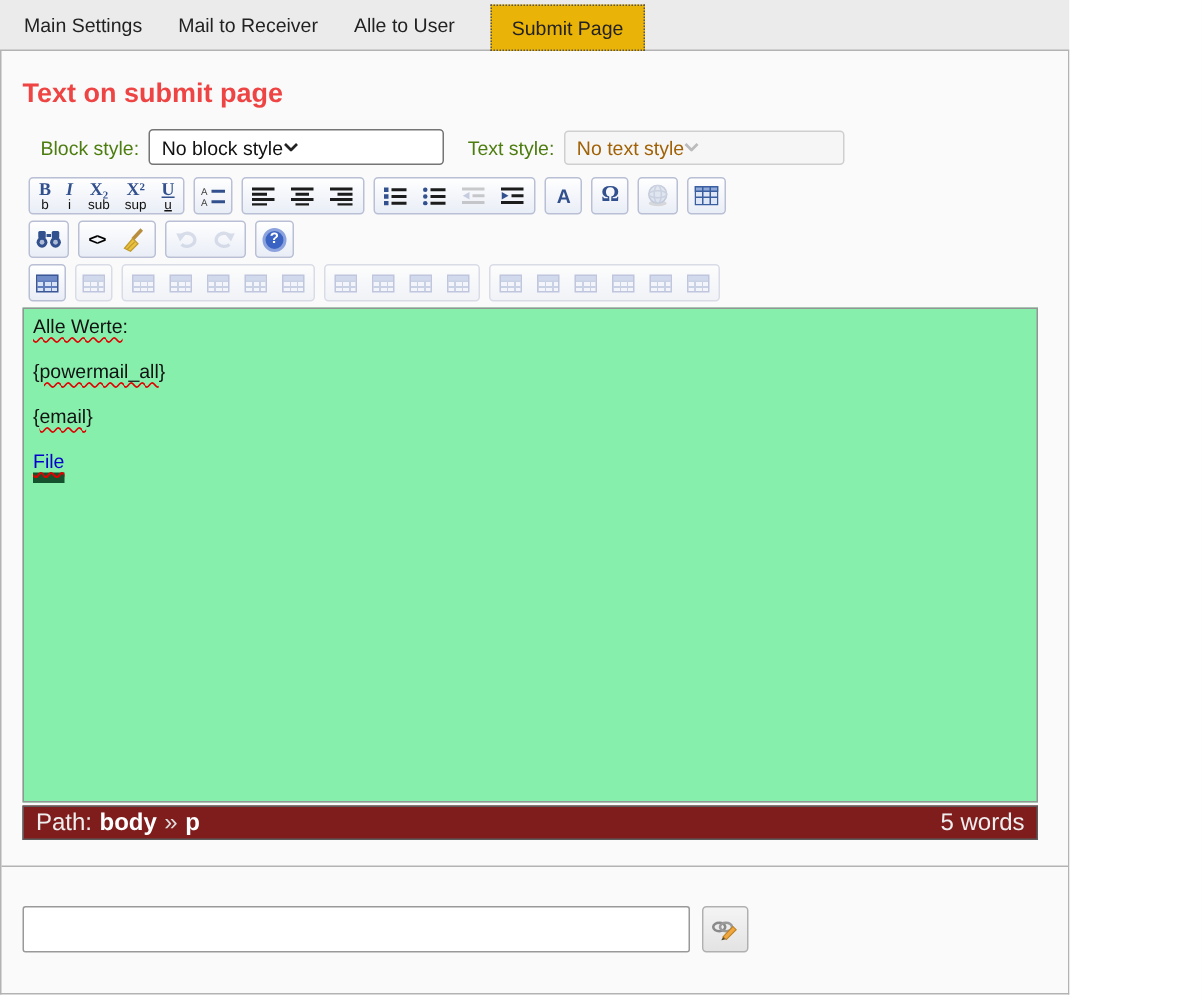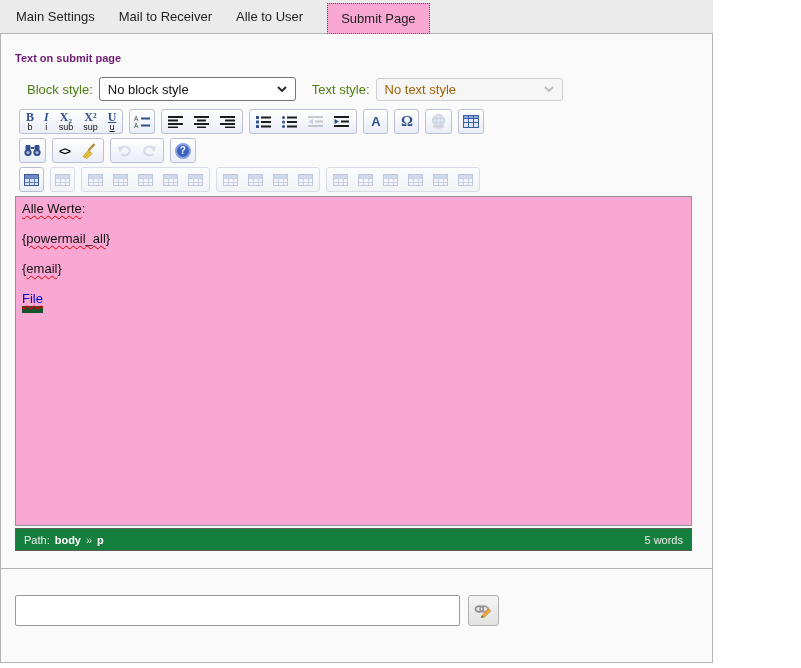--- a/index.html
+++ b/index.html
@@ -5,33 +5,33 @@
   * { box-sizing: border-box; }
   html,body { margin:0; padding:0; background:#fff; }
   body { font-family:"Liberation Sans", sans-serif; font-size:13px; color:#111; }
   .page { width:713px; height:668px; position:relative; background:#fff; overflow:hidden; }
 
   
   .tabstrip { display:flex; align-items:center; height:34px; background:#ebebeb;
               border-bottom:1px solid #b3b3b3; padding-left:16px; }
   .tab { margin-right:24px; color:#222; white-space:nowrap; cursor:pointer; }
   .tab.active { margin:0 10px -1px 0; align-self:flex-end; height:31px; display:flex; align-items:center;
-                padding:0 13px; border:1px dotted #555; background:#f9a8d4; position:relative; z-index:2; }
+                padding:0 13px; border:1px dotted #555; background:#eab308; position:relative; z-index:2; }
 
   
   .panel { width:100%; height:629px; border:1px solid #b3b3b3; border-top:none;
            background:#fafafa; padding:10px 14px 0; }
 
-  .sect-heading { font-weight:bold; font-size:11px; margin:8px 0 13px; color:#701a75; }
+  .sect-heading { font-weight:bold; font-size:18px; margin:8px 0 13px; color:#ef4444; }
 
   
   .stylerow { display:flex; align-items:center; margin:0 0 8px 12px; }
   .sel-label { margin-right:6px; color:#4d7c0f; }
   .fsel { height:24px; background:#fff; border:1px solid #757575; border-radius:3px;
-          display:inline-flex; align-items:center; justify-content:space-between;
+          display:inline-flex; align-items:center; justify-content:flex-start;
           padding:0 8px; cursor:pointer; }
   .fsel-block { width:197px; margin-right:16px; }
   .fsel-text  { width:187px; height:23px; background:#f6f6f6; border-color:#cfcfcf; color:#a16207; cursor:default; }
   .fsel-para  { width:195px; margin-right:6px; }
 
   
   .tbar-row { display:flex; align-items:center; margin:0 0 4px 4px; }
   .btn, .btngroup { height:25px; border:1px solid #b9c0d6; border-radius:3px;
                     background:linear-gradient(#ffffff,#e9edf6); margin-right:6px;
                     display:inline-flex; align-items:center; }
@@ -61,32 +61,32 @@
           background-size:100% 3px, 100% 100%, 100% 100%;
           background-repeat:no-repeat; }
   .tico-blue { border-color:#3c5796; background-color:#d9e3f6;
                background-image:
                  linear-gradient(#6f8cc9 0 0),
                  repeating-linear-gradient(to right, transparent 0 4px, #5f7cbd 4px 5px),
                  repeating-linear-gradient(to bottom, transparent 0 3px, #5f7cbd 3px 4px);
                background-size:100% 3px, 100% 100%, 100% 100%; }
 
   
-  .editor { width:677px; height:330px; background:#f9a8d4; border:1px solid #949494;
+  .editor { width:677px; height:330px; background:#86efac; border:1px solid #949494;
             margin-left:0; padding:4px 6px; overflow:hidden; cursor:text; }
   .editor p { margin:0 0 14px; line-height:16px; }
   .sq { text-decoration:underline; text-decoration-style:wavy; text-decoration-color:#e00000;
         text-decoration-thickness:1px; text-underline-offset:2px; }
   .editor a { color:#0000cc; text-decoration:underline; cursor:pointer; }
   .editor a.sq { text-decoration:underline wavy #e00000; border-bottom:7px solid #14532d; }
 
   
-  .statusbar { width:677px; height:23px; background:#15803d; border:1px solid #5c5c5c;
+  .statusbar { width:677px; height:23px; background:#7f1d1d; border:1px solid #5c5c5c;
                margin-top:2px; display:flex; align-items:center; justify-content:space-between;
-               padding:0 8px; color:#eee; font-size:11px; }
+               padding:0 8px; color:#eee; font-size:16px; }
   .sb-left { display:flex; align-items:center; gap:5px; }
   .sb-bold { font-weight:bold; color:#fff; cursor:pointer; }
   .sb-sep { color:#ddd; }
 
   
   .divider { border-top:1px solid #b3b3b3; margin:17px -14px 0; }
   .redirect { padding-top:12px; }
   .redir-row { display:flex; align-items:center; margin-top:14px; }
   .redir-input { width:445px; height:31px; border:1px solid #999; border-radius:2px;
                  background:#fff; padding:0 6px; font-size:13px; font-family:"Liberation Sans",sans-serif; }

